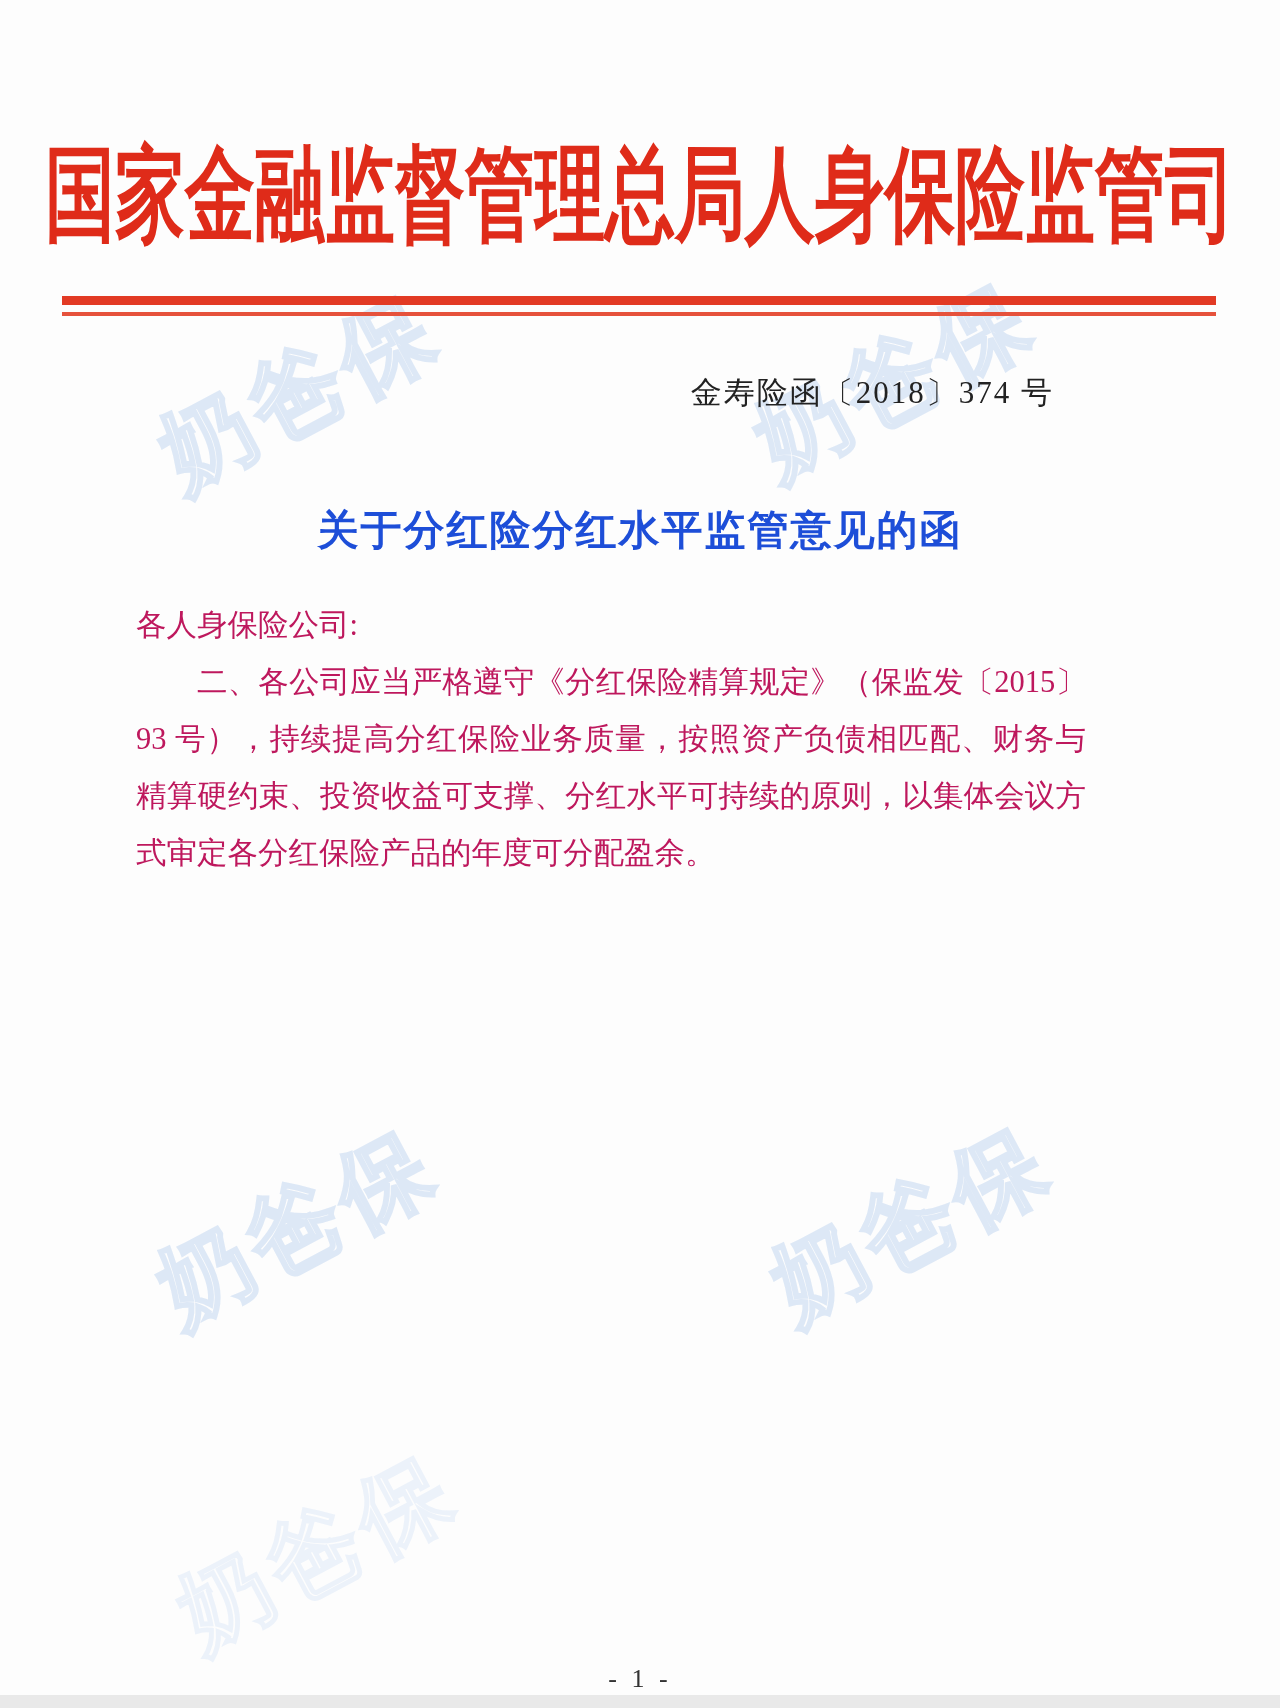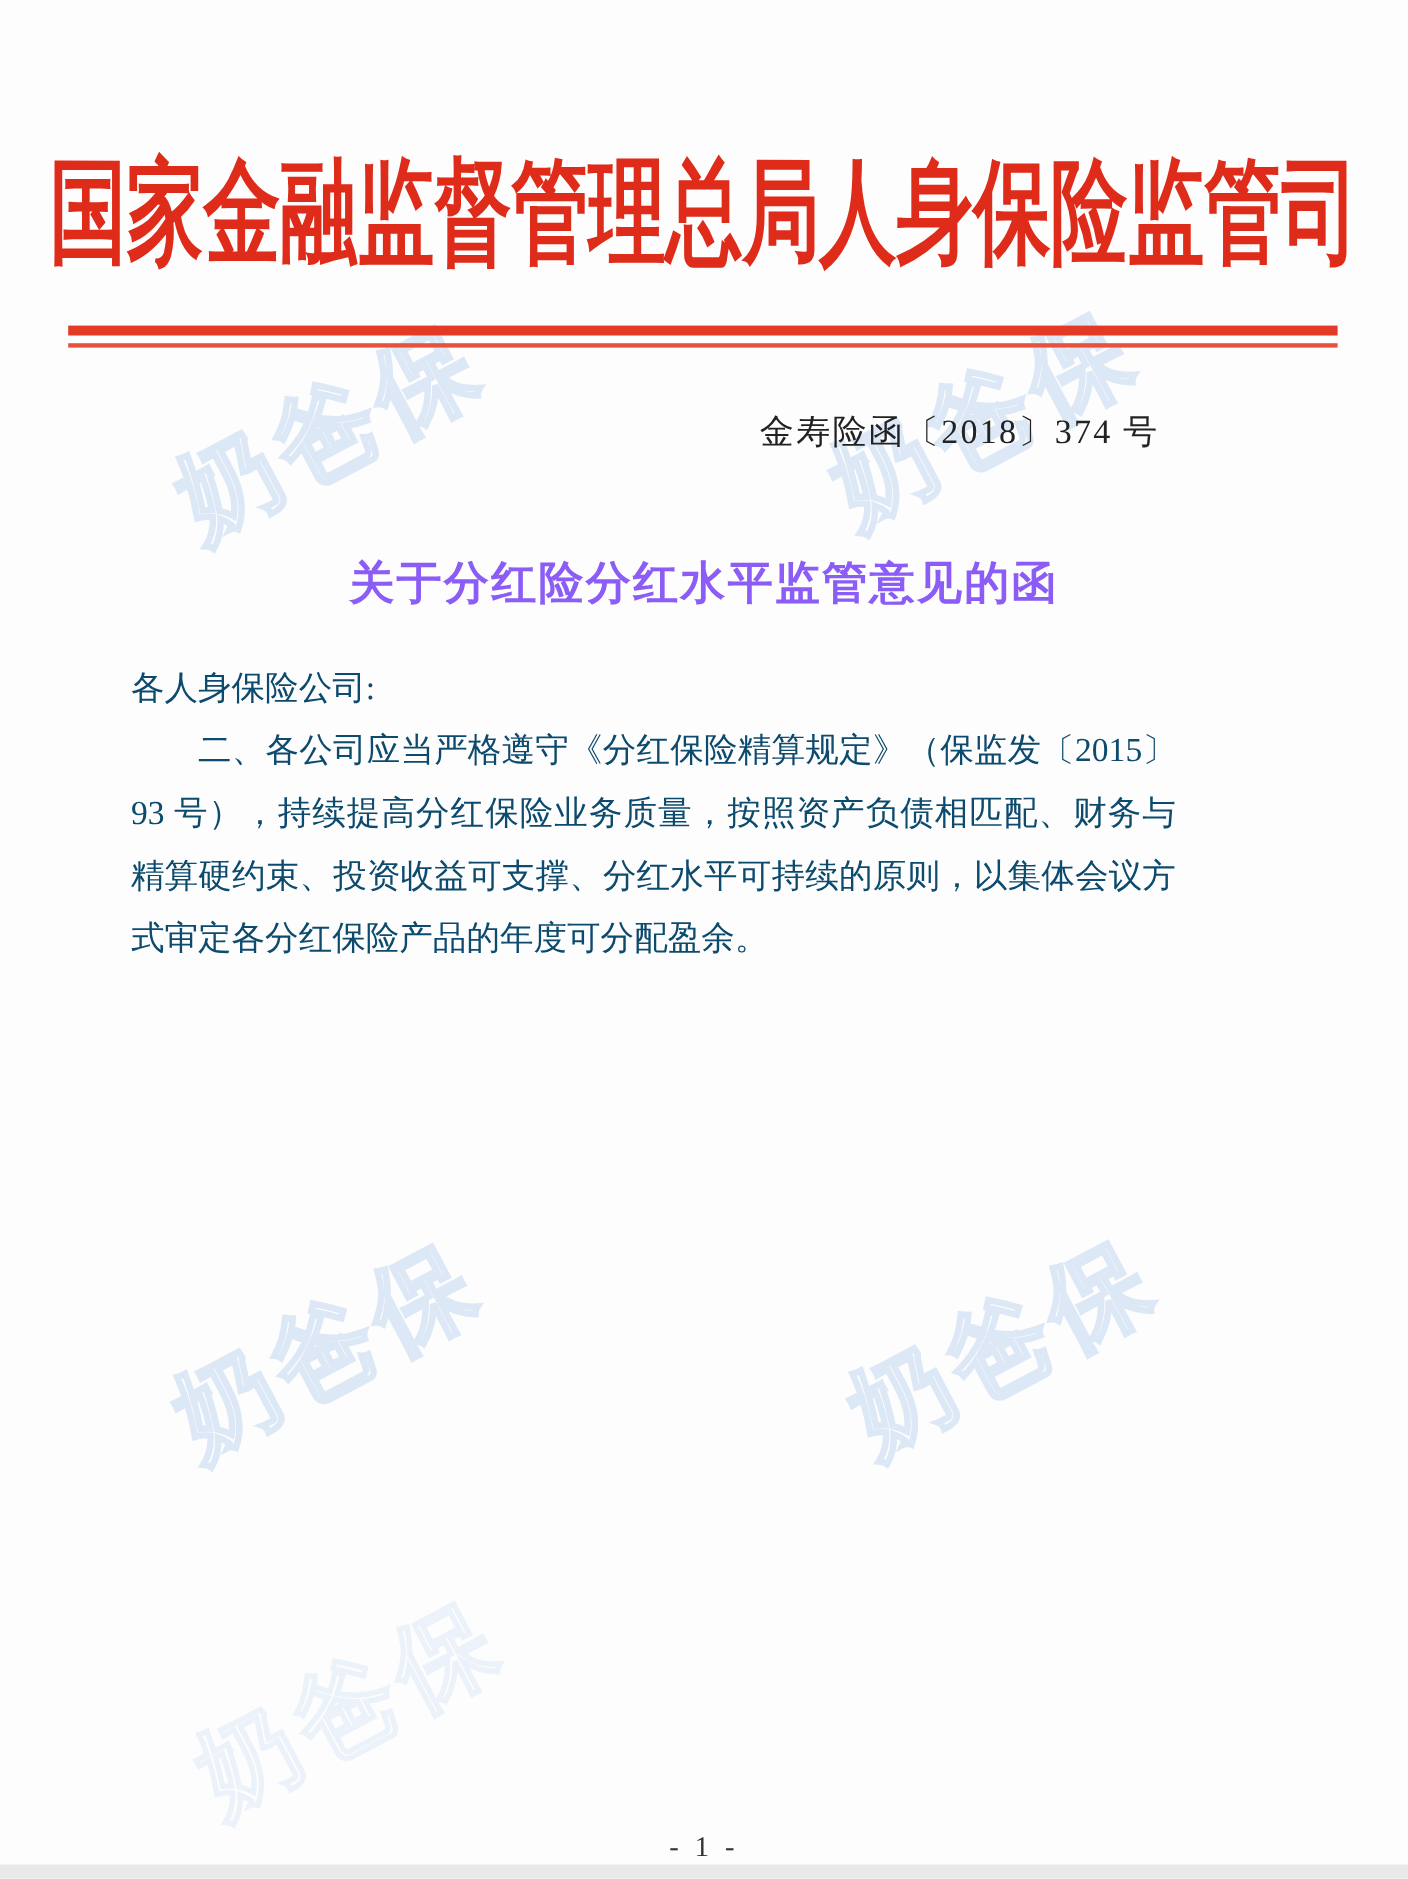--- a/index.html
+++ b/index.html
@@ -77,33 +77,33 @@
     z-index:1;
   }
   .doc-title{
     position:absolute;
     top:503px;left:0;right:0;
     margin:0;
     text-align:center;
     font-size:41px;
     font-weight:bold;
     letter-spacing:2px;
-    color:#8b5cf6;
+    color:#1d4ed8;
     z-index:1;
   }
 
   
   .body-block{
     position:absolute;
-    top:597px;left:119px;
+    top:597px;left:136px;
     width:950px;
     font-size:30.5px;
     line-height:57px;
     text-align:justify;
-    color:#0c4a6e;
+    color:#be185d;
     z-index:1;
   }
   .body-block p{margin:0;padding:0;}
   .salutation{text-indent:0;}
   .para{text-indent:2em;}
 
   
   .page-number{
     position:absolute;
     top:1664px;left:0;right:0;

